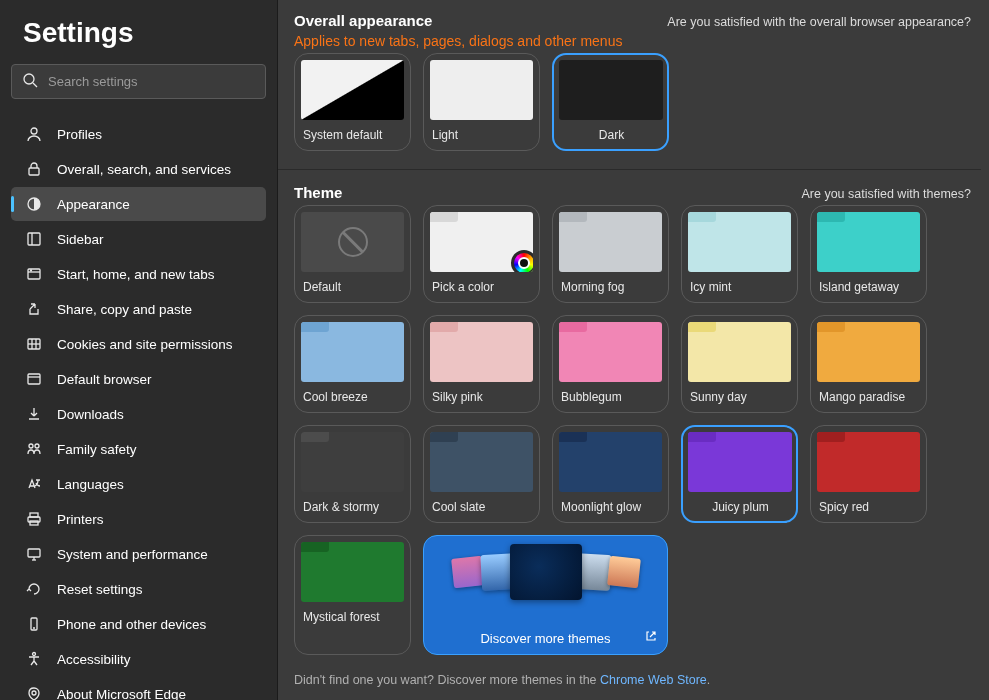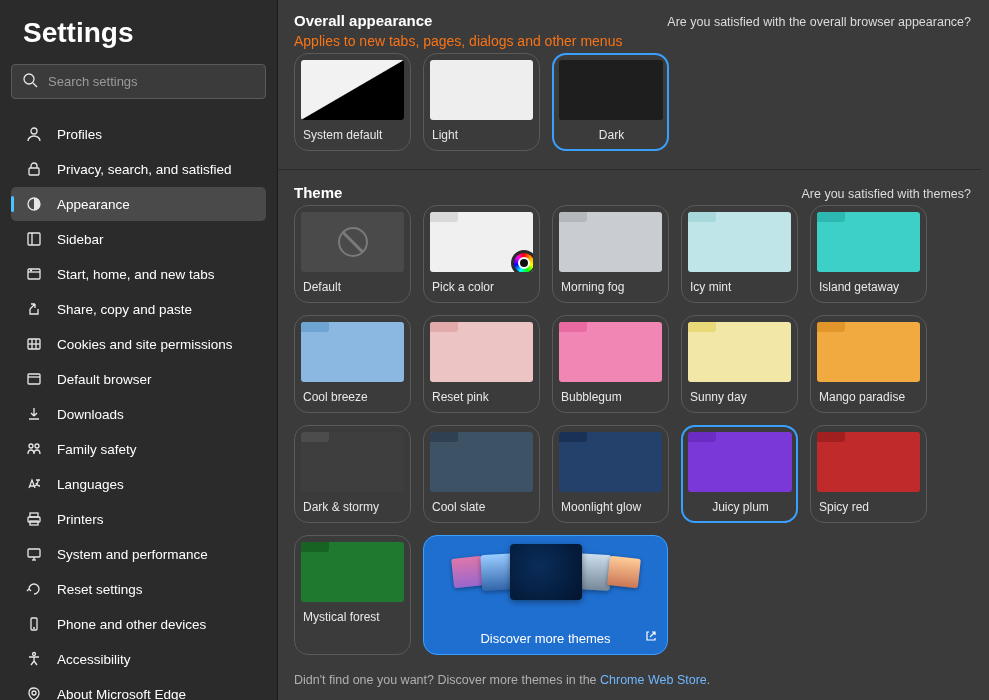--- a/index.html
+++ b/index.html
@@ -219,21 +219,21 @@
         </span>
         <span class="label">Profiles</span>
       </li>
       <li class="nav-item">
         <span class="icon">
           <svg width="16" height="16" viewBox="0 0 16 16">
             <rect x="3" y="7" width="10" height="7" rx="1"></rect>
             <path d="M5 7V5a3 3 0 016 0v2"></path>
           </svg>
         </span>
-        <span class="label">Privacy, search, and satisfied</span>
+        <span class="label">Overall, search, and services</span>
       </li>
       <li class="nav-item active">
         <span class="icon">
           <svg width="16" height="16" viewBox="0 0 16 16">
             <circle cx="8" cy="8" r="6"></circle>
             <path d="M8 2a6 6 0 010 12" fill="#e8e8e8" stroke="none"></path>
           </svg>
         </span>
         <span class="label">Appearance</span>
       </li>
@@ -420,21 +420,21 @@
       <div class="card">
         <div class="thumb folder island"></div>
         <div class="label">Island getaway</div>
       </div>
       <div class="card">
         <div class="thumb folder breeze"></div>
         <div class="label">Cool breeze</div>
       </div>
       <div class="card">
         <div class="thumb folder silky"></div>
-        <div class="label">Reset pink</div>
+        <div class="label">Silky pink</div>
       </div>
       <div class="card">
         <div class="thumb folder bubble"></div>
         <div class="label">Bubblegum</div>
       </div>
       <div class="card">
         <div class="thumb folder sunny"></div>
         <div class="label">Sunny day</div>
       </div>
       <div class="card">

